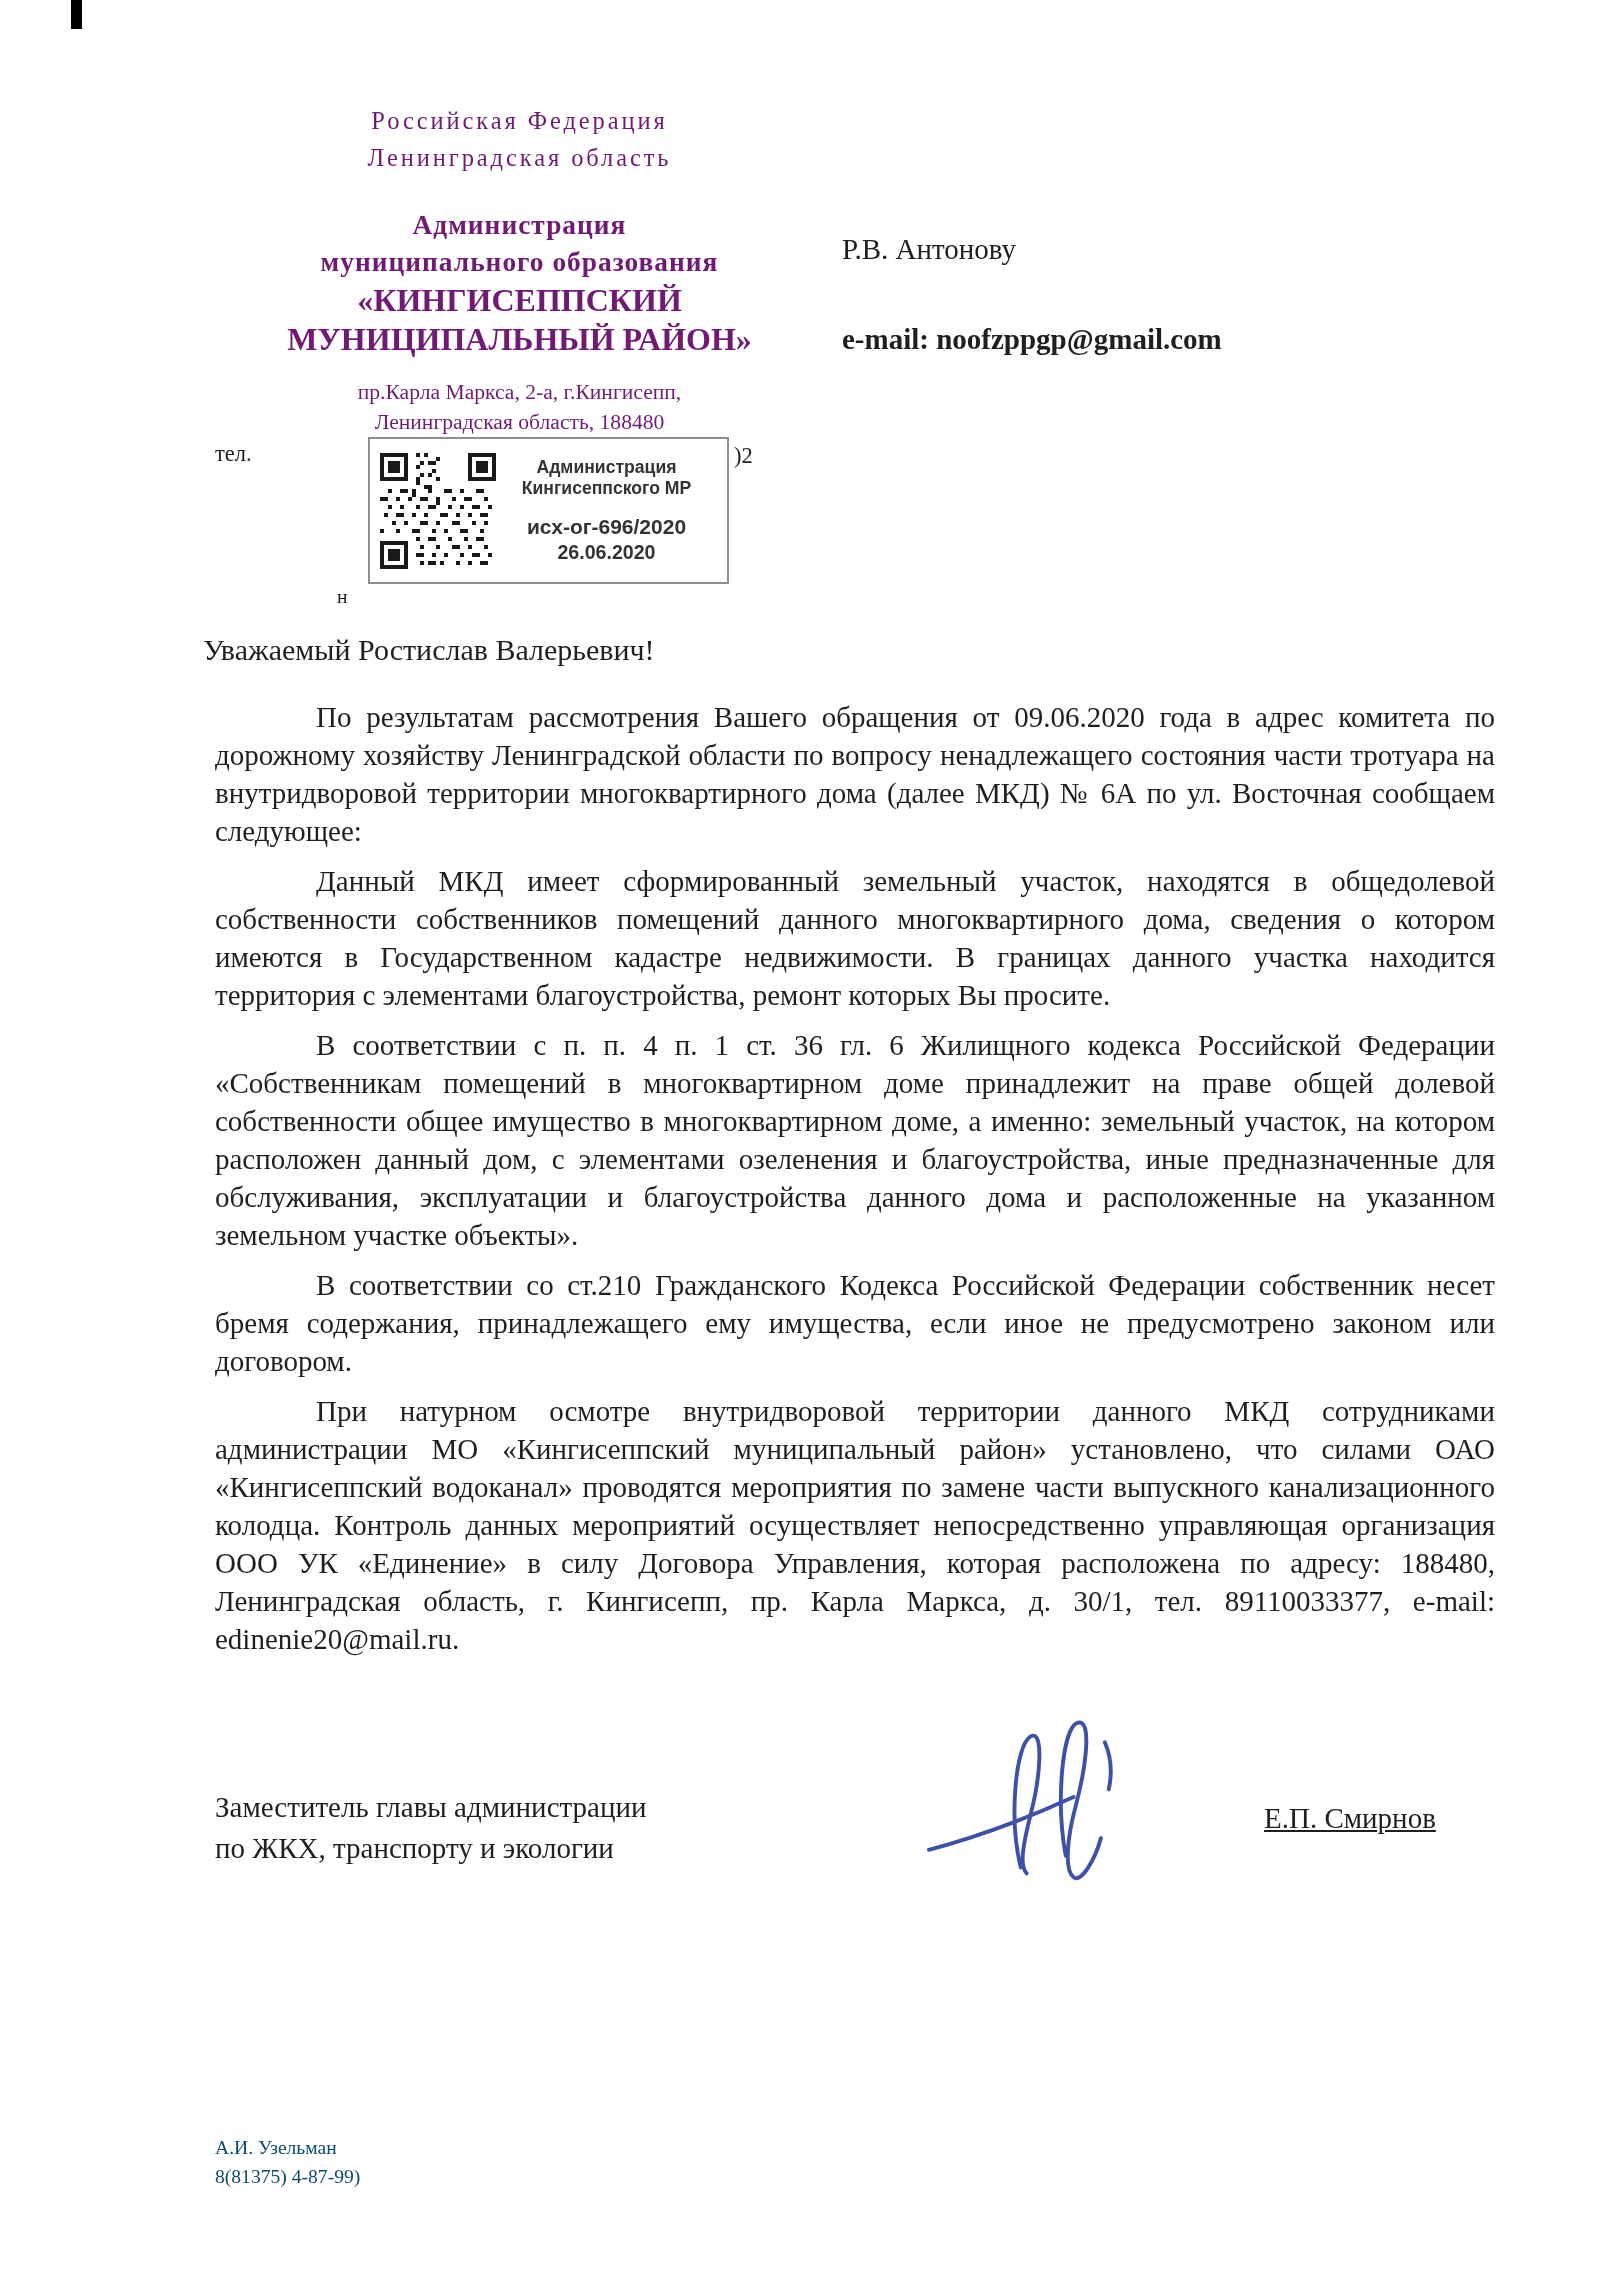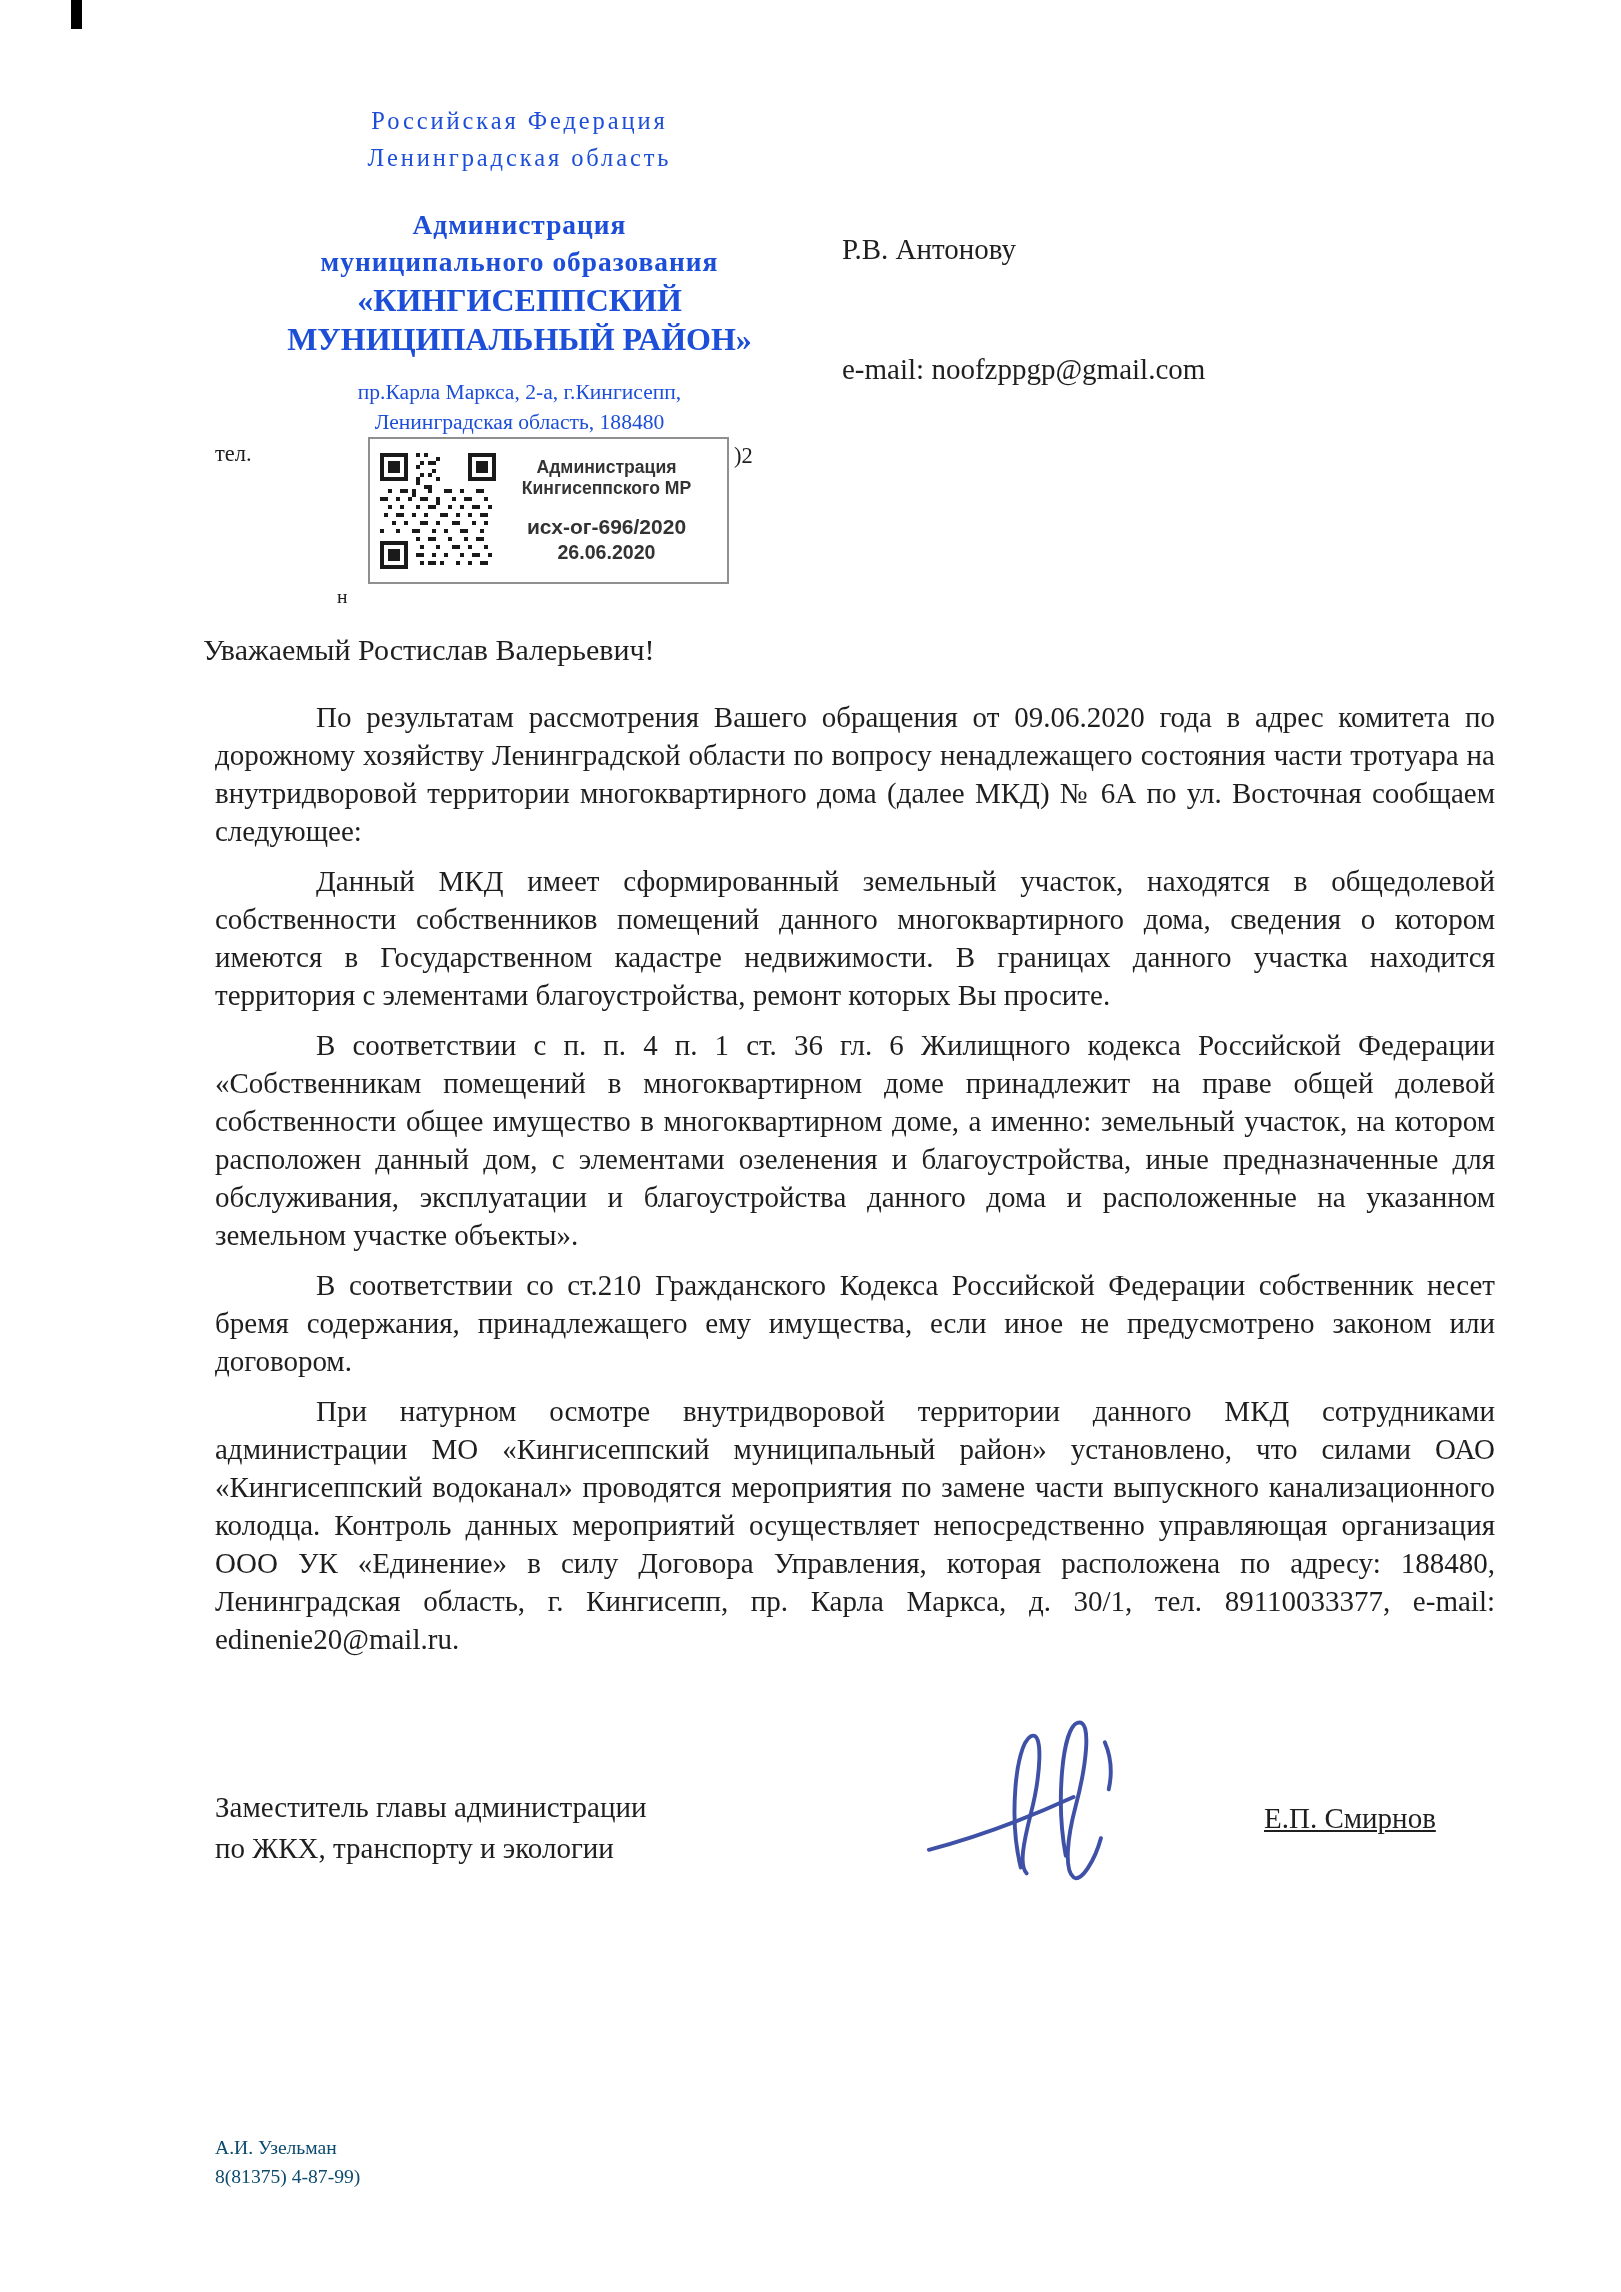--- a/index.html
+++ b/index.html
@@ -13,32 +13,32 @@
     overflow: hidden;
   }
   .abs { position: absolute; }
 
   .scan-artifact {
     left: 71px; top: 0; width: 10.8px; height: 29px;
     background: #000;
   }
 
   
-  .letterhead { left: 255px; top: 102px; width: 529px; text-align: center; color: #1d4ed8; }
+  .letterhead { left: 255px; top: 102px; width: 529px; text-align: center; color: #701a75; }
   .lh-small  { font-size: 24.5px; line-height: 37px; letter-spacing: 2.9px; }
   .lh-org1   { font-size: 27.4px; line-height: 37px; font-weight: bold; margin-top: 31px; letter-spacing: 1px; }
   .lh-org2   { font-size: 27.4px; line-height: 37px; font-weight: bold; letter-spacing: 1px; }
   .lh-org3   { font-size: 32px; line-height: 39px; font-weight: bold; }
   .lh-org4   { font-size: 32px; line-height: 39px; font-weight: bold; }
   .lh-addr   { font-size: 21.6px; line-height: 30px; }
   .lh-addr-first { margin-top: 17.6px; }
 
   
   .recipient { left: 842px; top: 233px; font-size: 29px; }
-  .recipient-email { margin-top: 87px; }
+  .recipient-email { margin-top: 57px; font-weight: bold; }
 
   
   .phone-label { left: 215px; top: 441px; font-size: 22.5px; }
   .phone-frag  { left: 734px; top: 443px; font-size: 22.5px; }
   .artifact-char { left: 337px; top: 586px; font-size: 19.6px; }
 
   
   .stamp {
     left: 368px; top: 437px; width: 361px; height: 147px;
     background: #ffffff;

